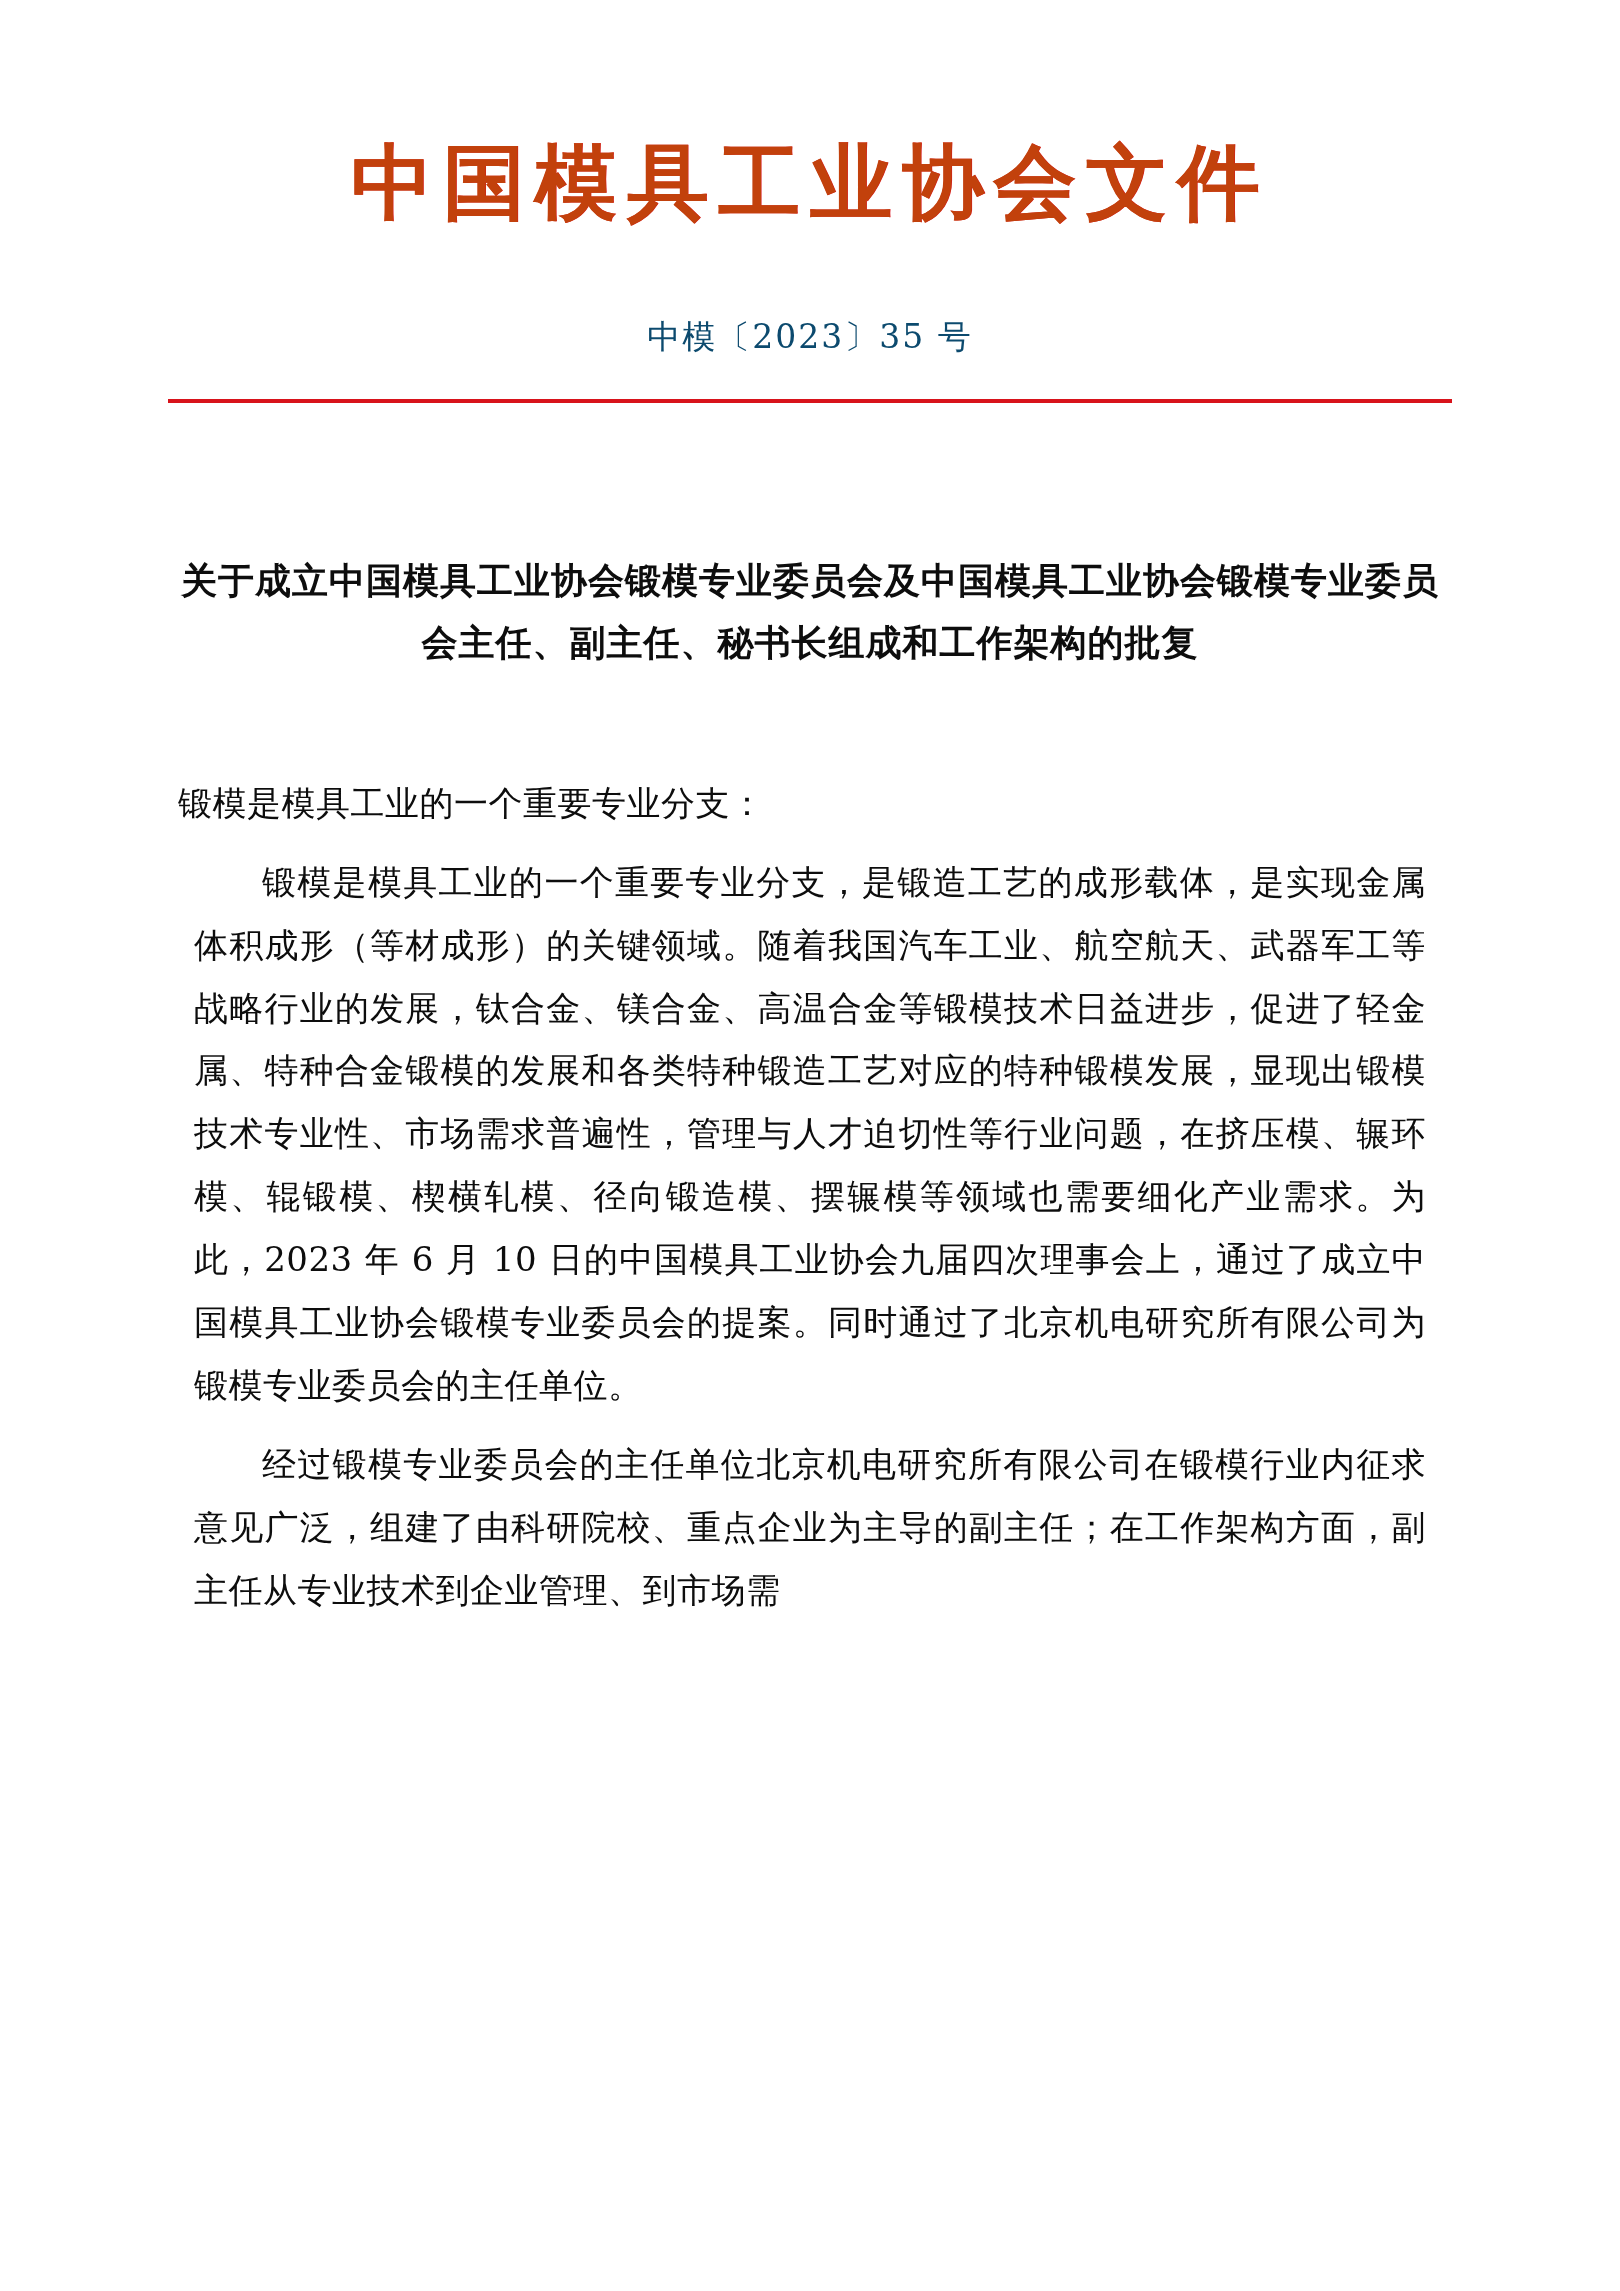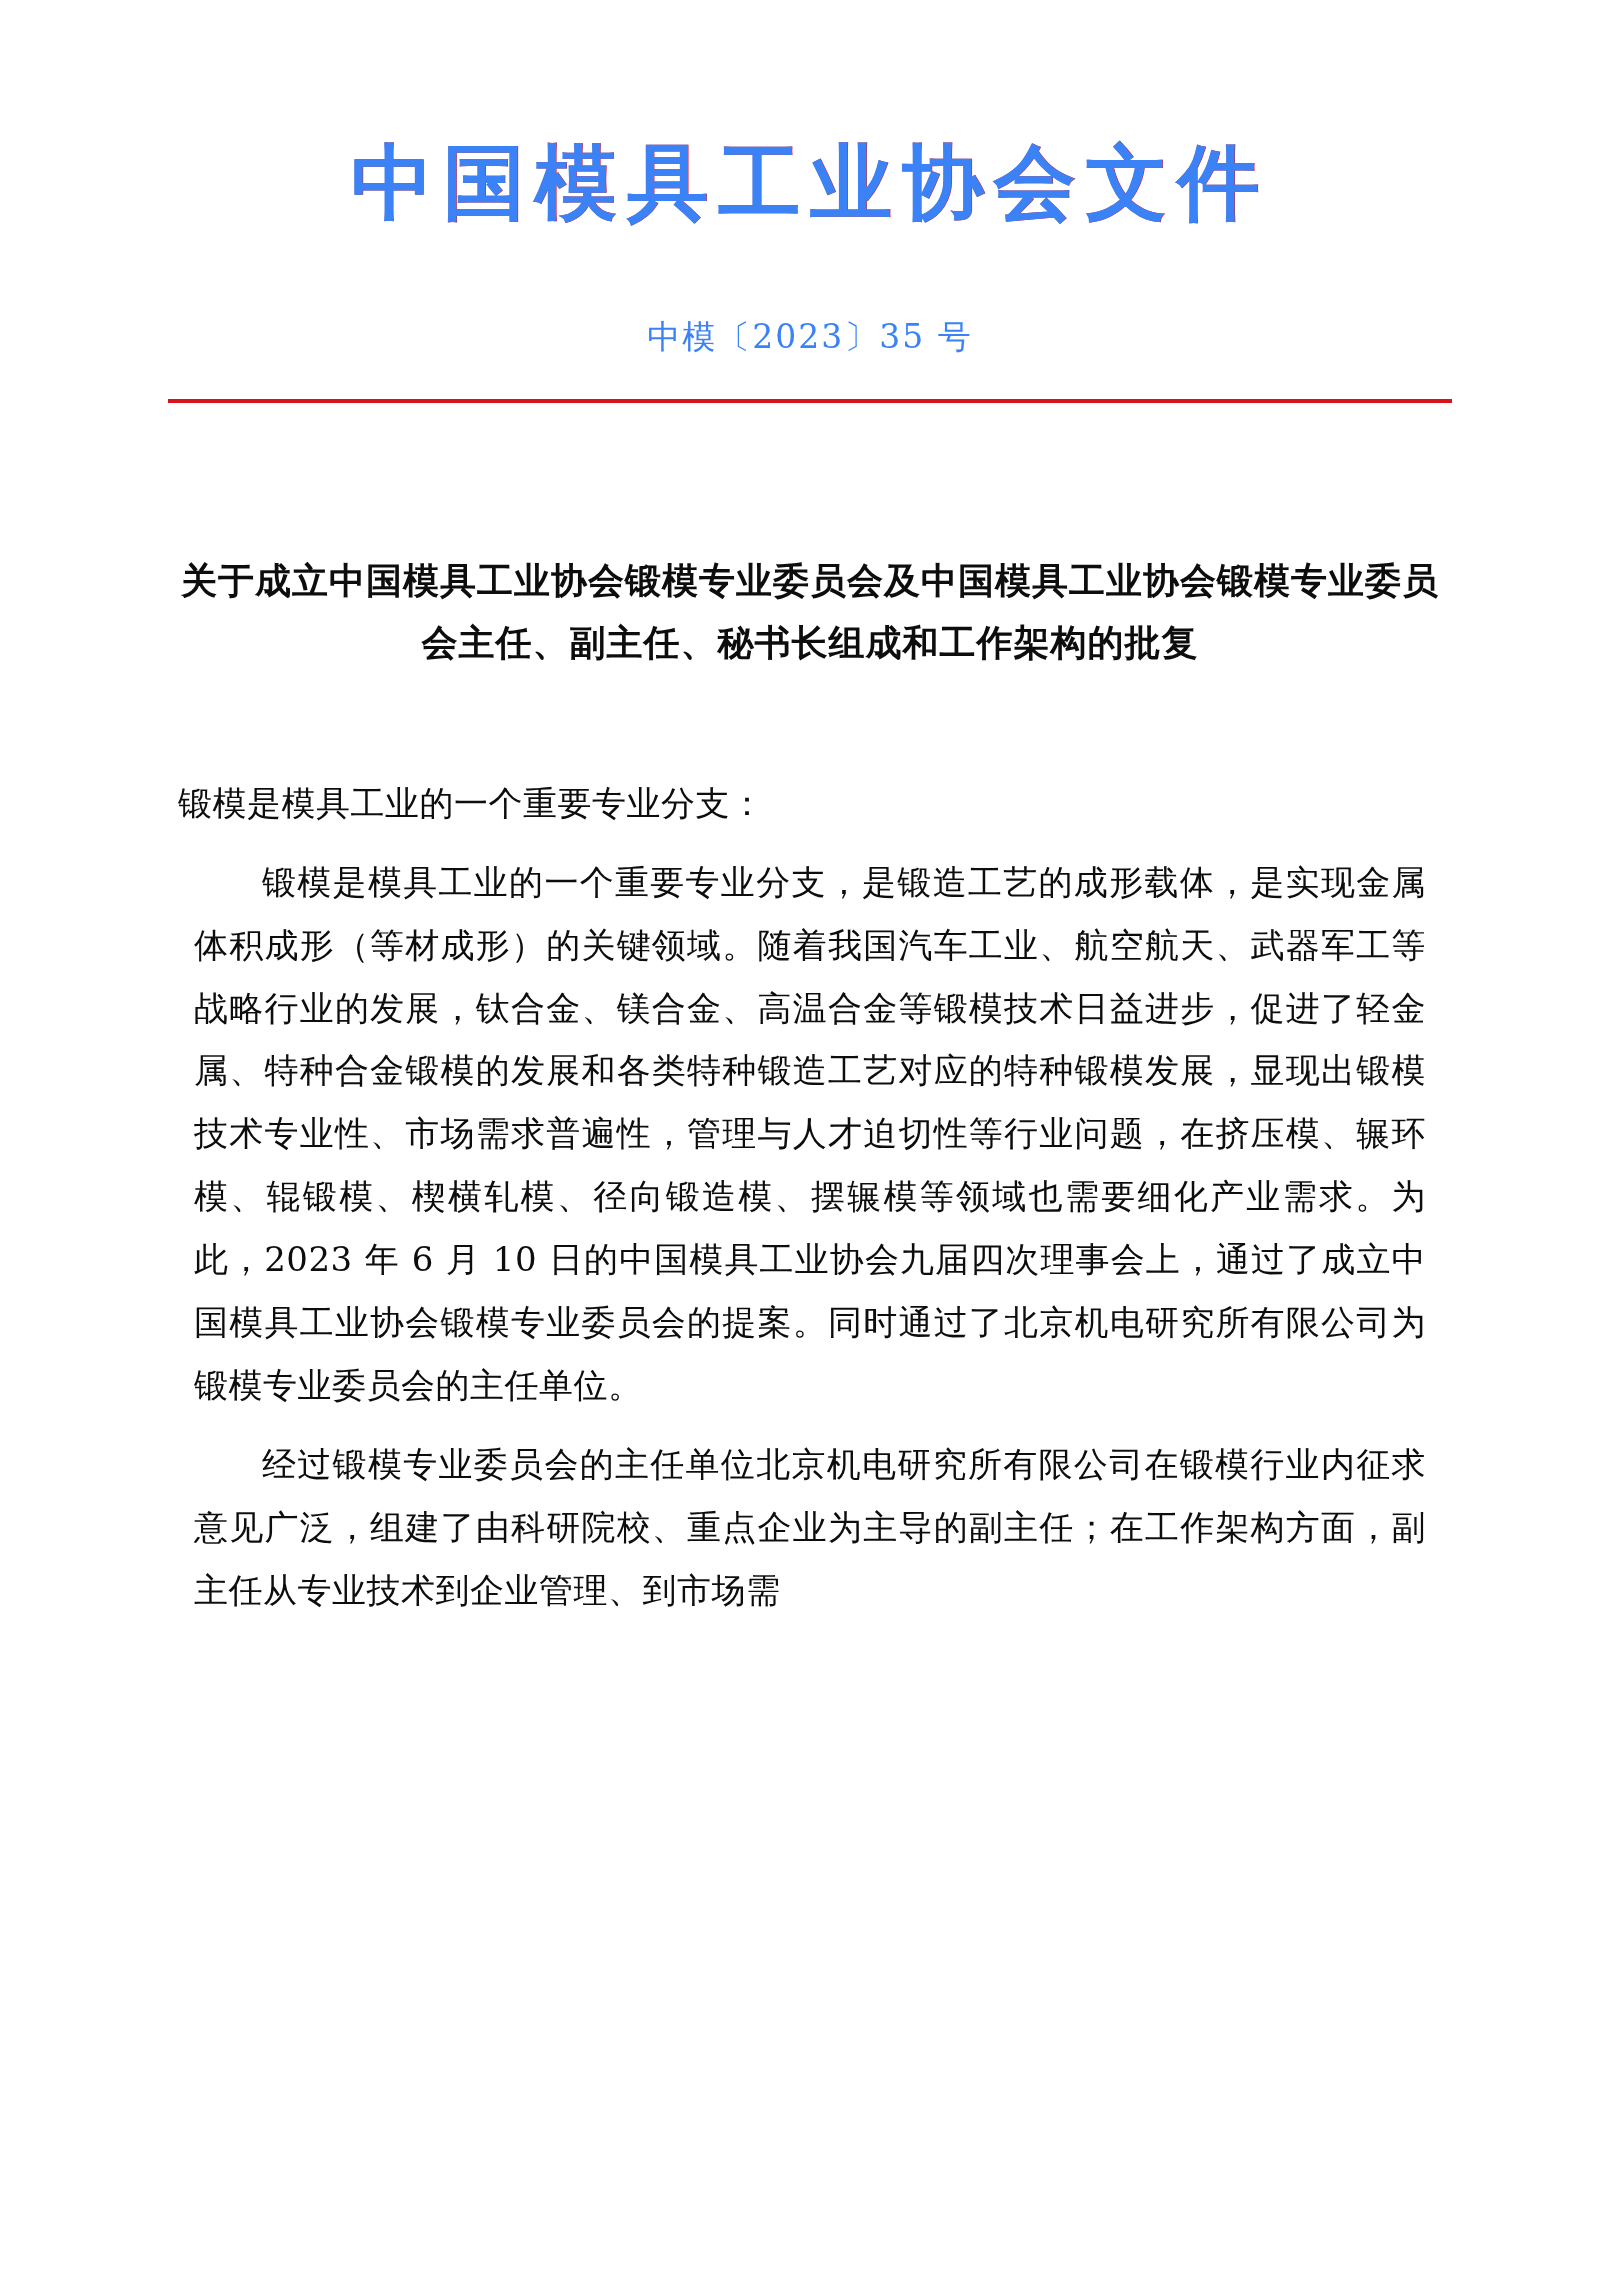--- a/index.html
+++ b/index.html
@@ -21,34 +21,34 @@
     box-sizing: border-box;
     padding: 0;
     position: relative;
     background: #fff;
   }
   .masthead {
     text-align: center;
     margin-top: 137px;
   }
   .masthead-title {
-    color: #3b82f6;
+    color: #c2410c;
     font-family: "DejaVu Serif", "Liberation Serif", serif;
     font-weight: bold;
     font-size: 82px;
     letter-spacing: 9.8px;
     line-height: 1.1;
     text-shadow: 0.5px 0 0 #d8131b;
   }
   .doc-number {
     text-align: center;
     margin-top: 88px;
     font-size: 33px;
     letter-spacing: 2px;
-    color: #3b82f6;
+    color: #0c4a6e;
   }
   .red-rule {
     width: 1284px;
     height: 3.9px;
     background: #d8131b;
     margin: 39px auto 0 auto;
   }
   .doc-title {
     margin: 147px auto 0 auto;
     width: 1264px;

